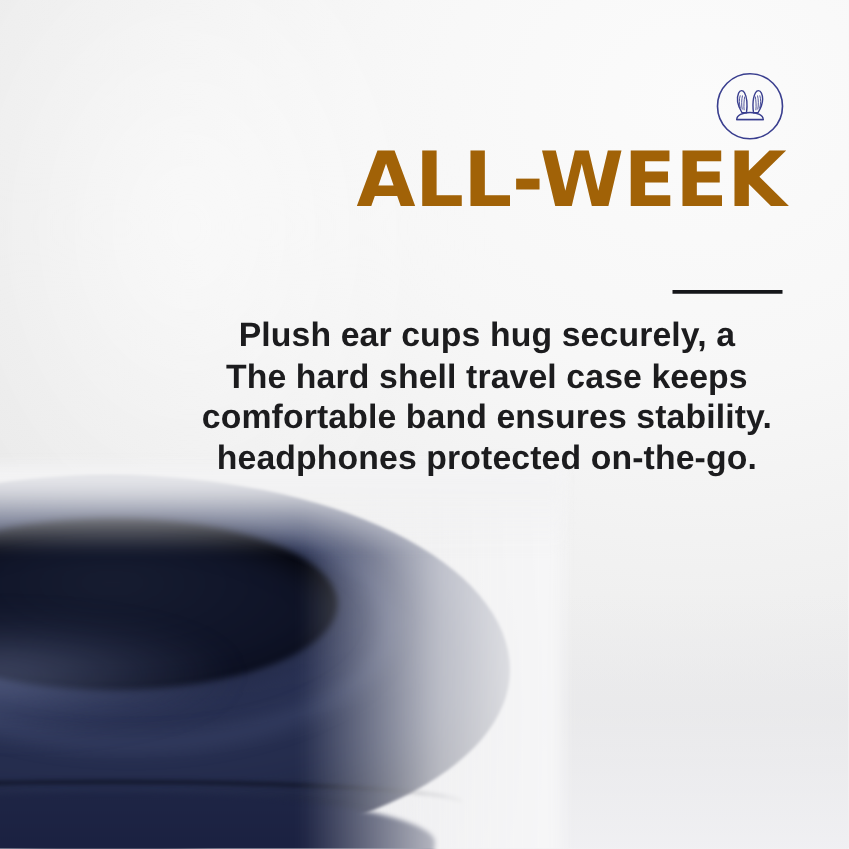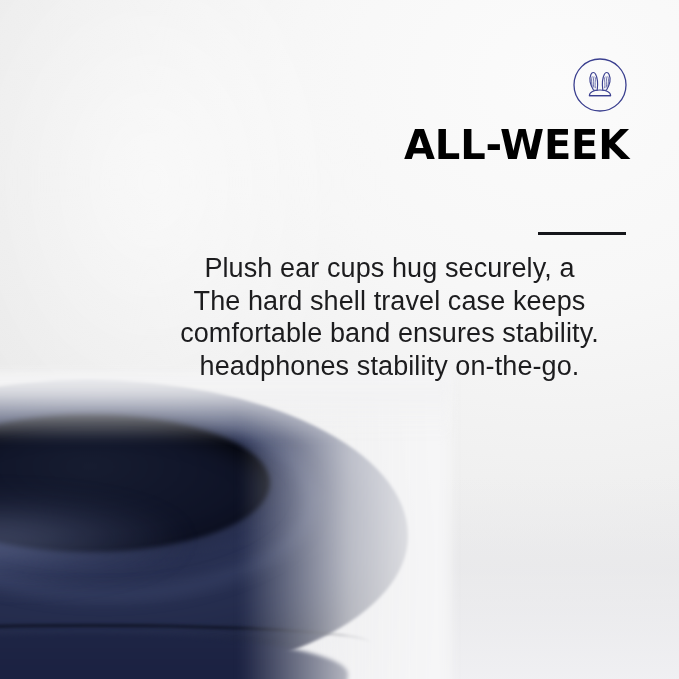--- a/index.html
+++ b/index.html
@@ -166,24 +166,24 @@
   }
   .logo-badge svg { display: block; width: 56px; height: 56px; }
 
   
   .headline {
     position: absolute;
     left: 180px;
     top: 119px;
     width: 449px;
     text-align: right;
-    color: #000000;
+    color: #a16207;
     font-family: "DejaVu Sans", sans-serif;
     font-weight: 700;
-    font-size: 40px;
+    font-size: 61px;
     line-height: 52px;
     letter-spacing: -0.2px;
     white-space: nowrap;
   }
   .headline .line { display: block; }
 
   .rule {
     position: absolute;
     left: 538px;
     top: 232px;
@@ -193,21 +193,21 @@
   }
 
   .body-copy {
     position: absolute;
     left: 150px;
     top: 252px;
     width: 479px;
     text-align: center;
     color: #1c1c1e;
     font-family: "Liberation Sans", sans-serif;
-    font-weight: 400;
+    font-weight: 700;
     font-size: 27px;
     line-height: 32.5px;
     letter-spacing: 0.1px;
   }
   .body-copy .line { display: block; white-space: nowrap; }
 </style>
 </head>
 <body>
 
 <div id="canvas">
@@ -251,16 +251,16 @@
   <div class="headline">
     <span class="line">ALL-WEEK</span>
   </div>
 
   <div class="rule"></div>
 
   <div class="body-copy">
     <span class="line">Plush ear cups hug securely, a</span>
     <span class="line">The hard shell travel case keeps</span>
     <span class="line">comfortable band ensures stability.</span>
-    <span class="line">headphones stability on-the-go.</span>
+    <span class="line">headphones protected on-the-go.</span>
   </div>
 
 </div>
 
 </body></html>

